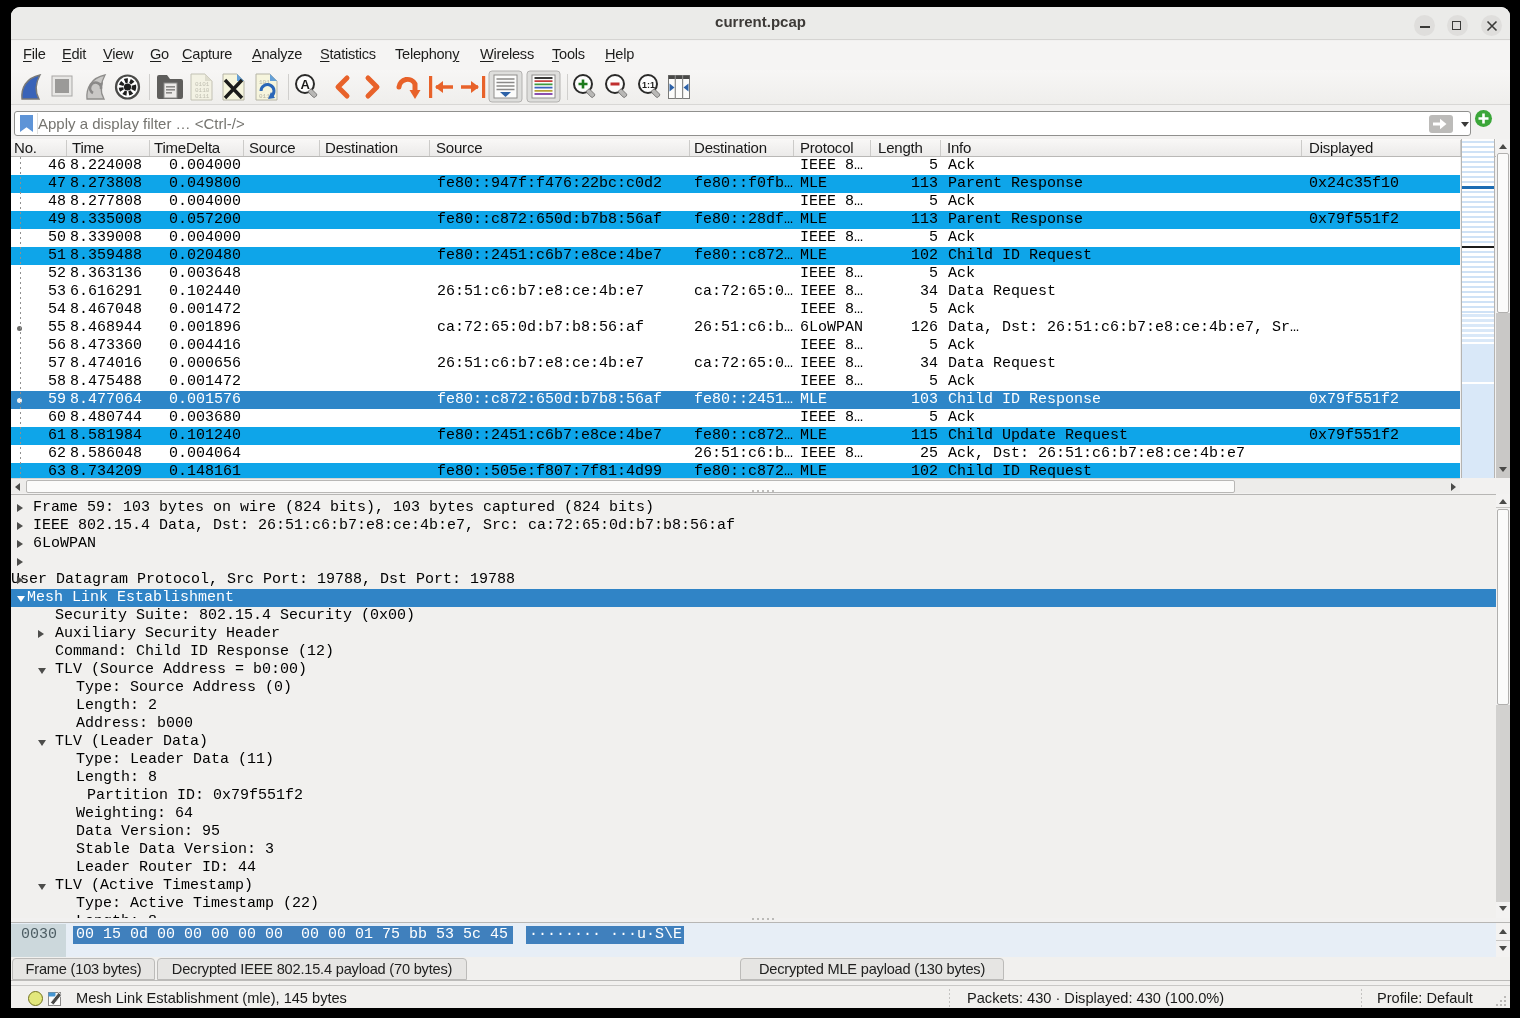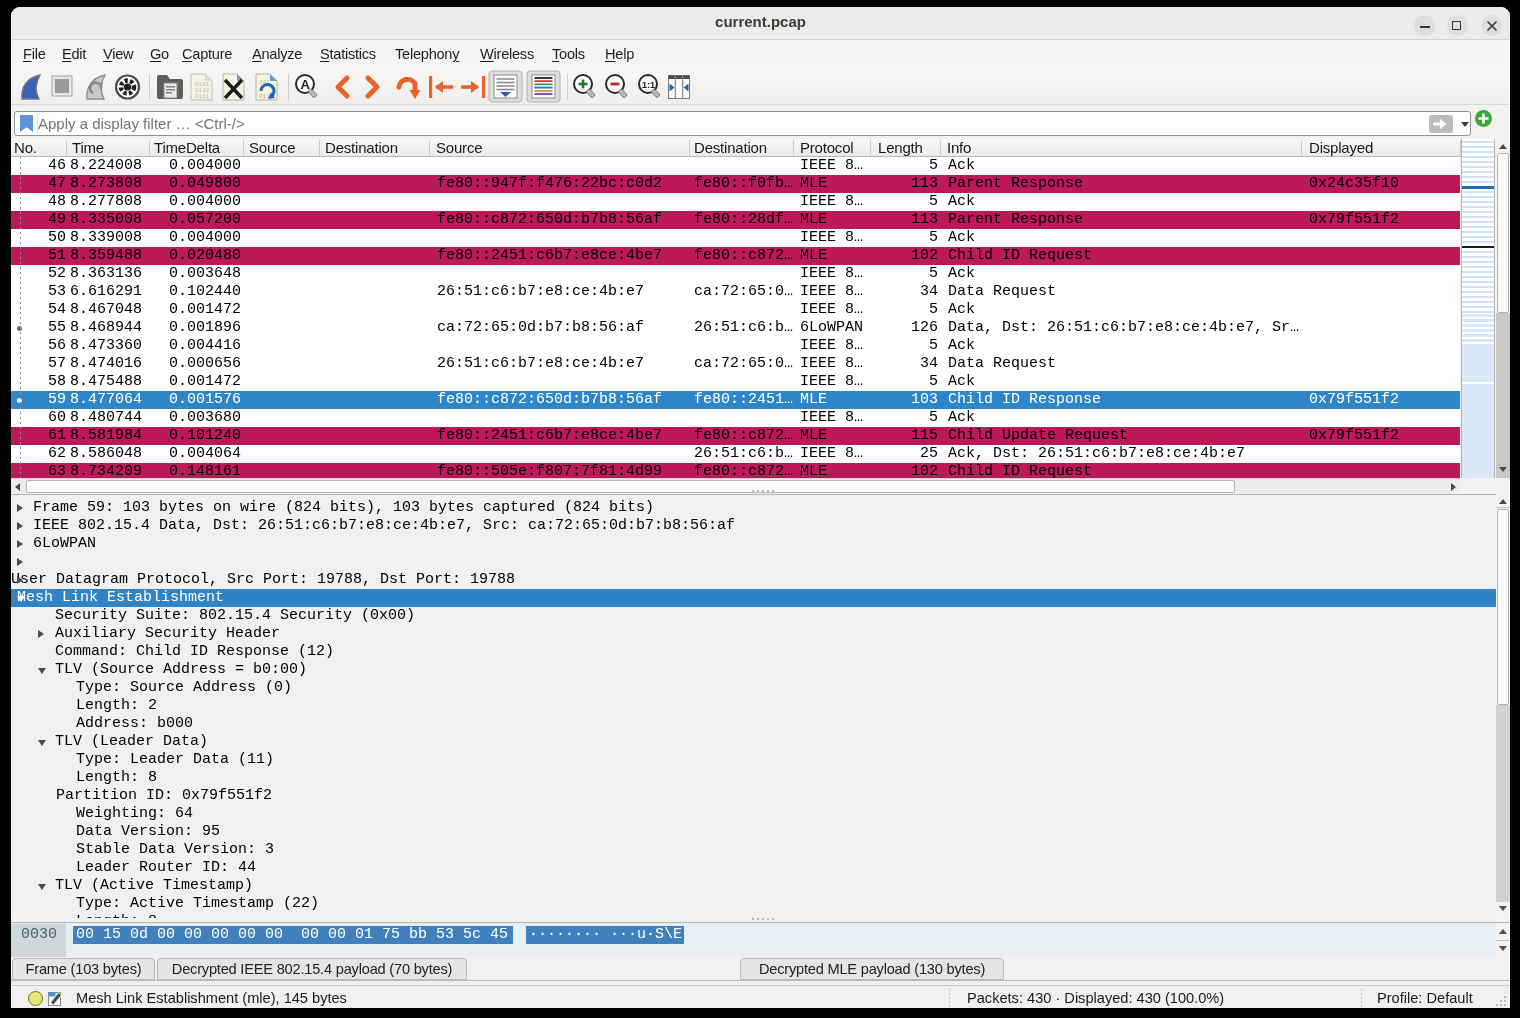--- a/index.html
+++ b/index.html
@@ -24,21 +24,21 @@
 #fapply{left:1414px;top:3px;width:24px;height:18px;background:#bcbbb9;border-radius:3px}
 #fcaret{left:1446px;top:10px;width:0;height:0;border:4.5px solid transparent;border-top:5.5px solid #3a3a38;border-bottom:none}
 #fplus{left:1464px;top:4px;width:17px;height:17px;border-radius:50%;background:#3ba639}
 
 #plhead{left:0;top:132px;width:1499px;height:18px;background:linear-gradient(#f9f8f7,#ebeae9);border-bottom:1px solid #b9b8b6;font-size:15px;color:#181818}
 .hc{top:0px;white-space:pre;letter-spacing:-0.2px}
 .hsep{top:1px;width:1px;height:16px;background:#cccbc9}
 
 #plist{left:0;top:150px;width:1449px;height:321px;background:#fff;overflow:hidden}
 .row{position:absolute;left:0;width:1449px;height:18px;font-family:"Liberation Mono",monospace;font-size:15px;line-height:18px;color:#000}
-.row.b{background:#be185d}
+.row.b{background:#0ea5e9}
 .row.s{background:#2e86c8;color:#fff}
 .cell{position:absolute;white-space:pre;top:0}
 .num{width:36px;text-align:right}
 .len{width:58px;text-align:right}
 #dashline{left:9px;top:150px;width:1px;height:321px;background:repeating-linear-gradient(#909090 0 2px,transparent 2px 5px)}
 
 #hscroll{left:0;top:471px;width:1449px;height:15px;background:#edecea;border-top:1px solid #d5d4d2}
 #hthumb{left:15px;top:1px;width:1209px;height:13px;background:#fbfbfa;border:1px solid #b8b7b5;border-radius:2px}
 
 #minimap{left:1450px;top:132px;width:34px;height:339px;background:#fdfdfd;border-left:1px solid #b5b4b2;border-right:1px solid #b5b4b2}
@@ -446,36 +446,36 @@
 <div class="abs" id="detail">
 <div class="dl" style="top:4px;padding-left:22px">Frame 59: 103 bytes on wire (824 bits), 103 bytes captured (824 bits)</div>
 <div class="exr" style="left:6px;top:9px"></div>
 <div class="dl" style="top:22px;padding-left:22px">IEEE 802.15.4 Data, Dst: 26:51:c6:b7:e8:ce:4b:e7, Src: ca:72:65:0d:b7:b8:56:af</div>
 <div class="exr" style="left:6px;top:27px"></div>
 <div class="dl" style="top:40px;padding-left:22px">6LoWPAN</div>
 <div class="exr" style="left:6px;top:45px"></div>
 <div class="exr" style="left:6px;top:63px"></div>
 <div class="dl" style="top:76px;">User Datagram Protocol, Src Port: 19788, Dst Port: 19788</div>
 <div class="exr" style="left:6px;top:81px"></div>
-<div class="dl sel" style="top:94px;padding-left:6px">Mesh Link Establishment</div>
+<div class="dl sel" style="top:94px;padding-left:16px">Mesh Link Establishment</div>
 <div class="exd" style="left:6px;top:101px;border-top-color:#ffffff"></div>
 <div class="dl" style="top:112px;padding-left:44px">Security Suite: 802.15.4 Security (0x00)</div>
 <div class="dl" style="top:130px;padding-left:44px">Auxiliary Security Header</div>
 <div class="exr" style="left:27px;top:135px"></div>
 <div class="dl" style="top:148px;padding-left:44px">Command: Child ID Response (12)</div>
 <div class="dl" style="top:166px;padding-left:44px">TLV (Source Address = b0:00)</div>
 <div class="exd" style="left:27px;top:173px;border-top-color:#4d4d4b"></div>
 <div class="dl" style="top:184px;padding-left:65px">Type: Source Address (0)</div>
 <div class="dl" style="top:202px;padding-left:65px">Length: 2</div>
 <div class="dl" style="top:220px;padding-left:65px">Address: b000</div>
 <div class="dl" style="top:238px;padding-left:44px">TLV (Leader Data)</div>
 <div class="exd" style="left:27px;top:245px;border-top-color:#4d4d4b"></div>
 <div class="dl" style="top:256px;padding-left:65px">Type: Leader Data (11)</div>
 <div class="dl" style="top:274px;padding-left:65px">Length: 8</div>
-<div class="dl" style="top:292px;padding-left:45px">Partition ID: 0x79f551f2</div>
+<div class="dl" style="top:292px;padding-left:76px">Partition ID: 0x79f551f2</div>
 <div class="dl" style="top:310px;padding-left:65px">Weighting: 64</div>
 <div class="dl" style="top:328px;padding-left:65px">Data Version: 95</div>
 <div class="dl" style="top:346px;padding-left:65px">Stable Data Version: 3</div>
 <div class="dl" style="top:364px;padding-left:65px">Leader Router ID: 44</div>
 <div class="dl" style="top:382px;padding-left:44px">TLV (Active Timestamp)</div>
 <div class="exd" style="left:27px;top:389px;border-top-color:#4d4d4b"></div>
 <div class="dl" style="top:400px;padding-left:65px">Type: Active Timestamp (22)</div>
 <div class="dl" style="top:418px;padding-left:65px">Length: 8</div>
 </div>
 <div class="abs" id="dscroll">

